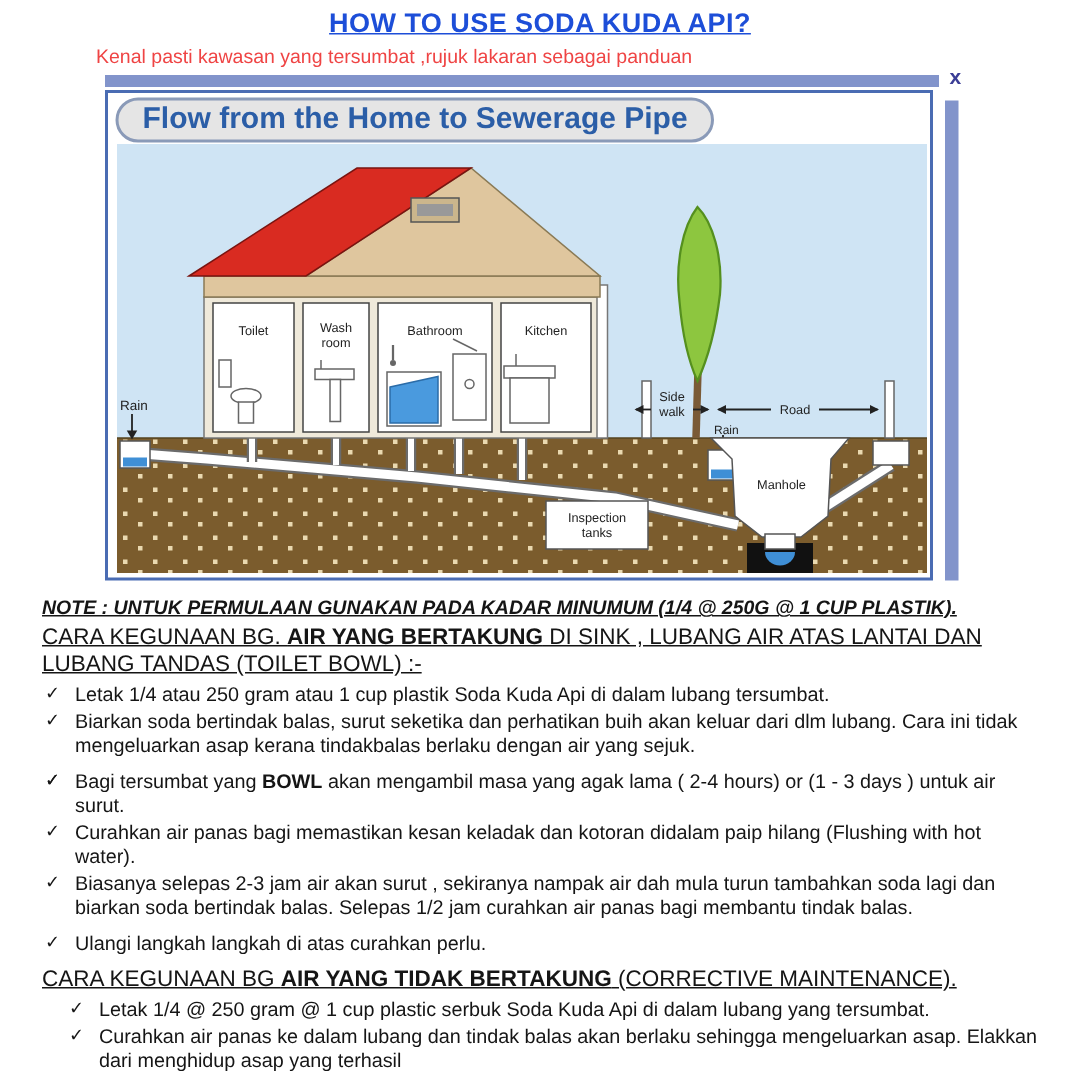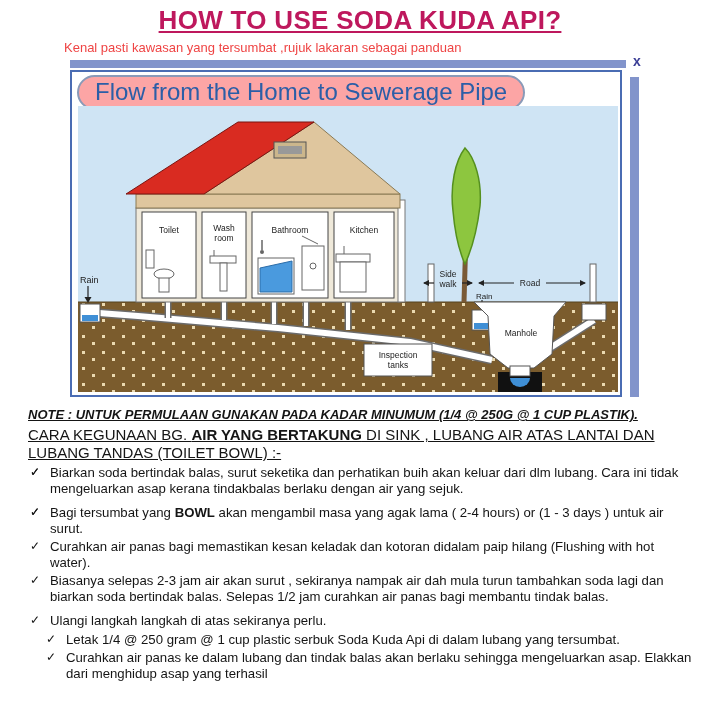--- a/index.html
+++ b/index.html
@@ -1,35 +1,35 @@
 <!DOCTYPE html>
 <html><head>
 <meta charset="utf-8">
 <style>
   html,body{margin:0;padding:0}
   body{
     width:720px;height:720px;overflow:hidden;background:#fff;color:#151515;
     font-family:"Liberation Sans",sans-serif;
   }
   .title{
-    text-align:center;font-weight:bold;font-size:26px;margin-top:5px;
-    text-decoration:underline;letter-spacing:.3px;color:#be185d;
+    text-align:center;font-weight:bold;font-size:18px;margin-top:5px;
+    text-decoration:underline;letter-spacing:.3px;color:#1d4ed8;
   }
   .subtitle{margin:4px 0 0 64px;font-size:13px;color:#ef4444}
 
   
   .panel{position:relative;margin:4px 0 0 70px;width:582px;height:340px}
   .panel-topbar{position:absolute;left:0;top:1px;width:556px;height:8px;background:#8294cb}
   .panel-close{position:absolute;left:563px;top:-5px;color:#3b3e96;font-weight:bold;
     font-size:14px;line-height:14px;cursor:default}
   .panel-vbar{position:absolute;left:560px;top:18px;width:9px;height:320px;background:#8294cb}
   .panel-box{position:absolute;left:0;top:11px;width:552px;height:327px;
     border:2px solid #4a6cb3;background:#fff;box-sizing:border-box}
   .pill{position:absolute;left:5px;top:3px;padding:1px 16px 2px 16px;border:2px solid #8a9ab8;
-    border-radius:20px;color:#2b5ea7;font-weight:normal;font-size:24px;background:#fca5a5;white-space:nowrap}
+    border-radius:20px;color:#2b5ea7;font-weight:bold;font-size:20px;background:#e5e5e5;white-space:nowrap}
   .scene{position:absolute;left:6px;top:34px}
 
   
   .content{margin:8px 28px 0 28px}
   .note{font-size:13px;font-weight:bold;font-style:italic;text-decoration:underline;
     text-align:left;margin:8px 0 4px 0}
   .sec-head{font-size:15px;text-decoration:underline;margin:4px 0 2px 0;line-height:1.2}
   ul{list-style:none;margin:3px 0 0 0;padding:0}
   li{position:relative;padding-left:22px;margin:2.5px 0;font-size:13.2px;line-height:1.2}
   li .chk{position:absolute;left:2px;top:0;font-size:12px}
@@ -187,27 +187,28 @@
       </g>
     </svg>
   </div>
 </div>
 
 <div class="content">
   <div class="note">NOTE : UNTUK PERMULAAN GUNAKAN PADA KADAR MINUMUM (1/4 @ 250G @ 1 CUP PLASTIK).</div>
 
   <div class="sec-head"><span>CARA KEGUNAAN BG. </span><b>AIR YANG BERTAKUNG</b><span> DI SINK , LUBANG AIR ATAS LANTAI DAN LUBANG TANDAS (TOILET BOWL) :-</span></div>
   <ul>
-    <li><span class="chk">✓</span></li>
+    <li><span class="chk">✓</span><span><span>Letak 1/4 atau 250 gram atau 1 cup plastik Soda Kuda Api di dalam lubang tersumbat.</span></span></li>
     <li><span class="chk">✓</span><span><span>Biarkan soda bertindak balas, surut seketika dan perhatikan buih akan keluar dari dlm lubang. Cara ini tidak mengeluarkan asap kerana tindakbalas berlaku dengan air yang sejuk.</span></span></li>
     <li class="sp"><span class="chk">✓</span></li>
     <li><span class="chk">✓</span><span><span>Bagi tersumbat yang </span><b>BOWL</b><span> akan mengambil masa yang agak lama ( 2-4 hours) or (1 - 3 days ) untuk air surut.</span></span></li>
     <li><span class="chk">✓</span><span><span>Curahkan air panas bagi memastikan kesan keladak dan kotoran didalam paip hilang (Flushing with hot water).</span></span></li>
     <li><span class="chk">✓</span><span><span>Biasanya selepas 2-3 jam air akan surut , sekiranya nampak air dah mula turun tambahkan soda lagi dan biarkan soda bertindak balas. Selepas 1/2 jam curahkan air panas bagi membantu tindak balas.</span></span></li>
-    <li class="sp"><span class="chk">✓</span><span><span>Ulangi langkah langkah di atas sekiranya perlu.</span></span></li>
+    <li class="sp"><span class="chk">✓</span><span><span>Ulangi langkah langkah di atas curahkan perlu.</span></span></li>
   </ul>
 
+  <div class="sec-head" style="margin-top:7px"><span>CARA KEGUNAAN BG </span><b>AIR YANG TIDAK BERTAKUNG</b><span> (CORRECTIVE MAINTENANCE).</span></div>
   <ul class="sec2">
     <li><span class="chk">✓</span><span><span>Letak 1/4 @ 250 gram @ 1 cup plastic serbuk Soda Kuda Api di dalam lubang yang tersumbat.</span></span></li>
     <li><span class="chk">✓</span><span><span>Curahkan air panas ke dalam lubang dan tindak balas akan berlaku sehingga mengeluarkan asap. Elakkan dari menghidup asap yang terhasil</span></span></li>
 
   </ul>
 </div>
 
 </body></html>

